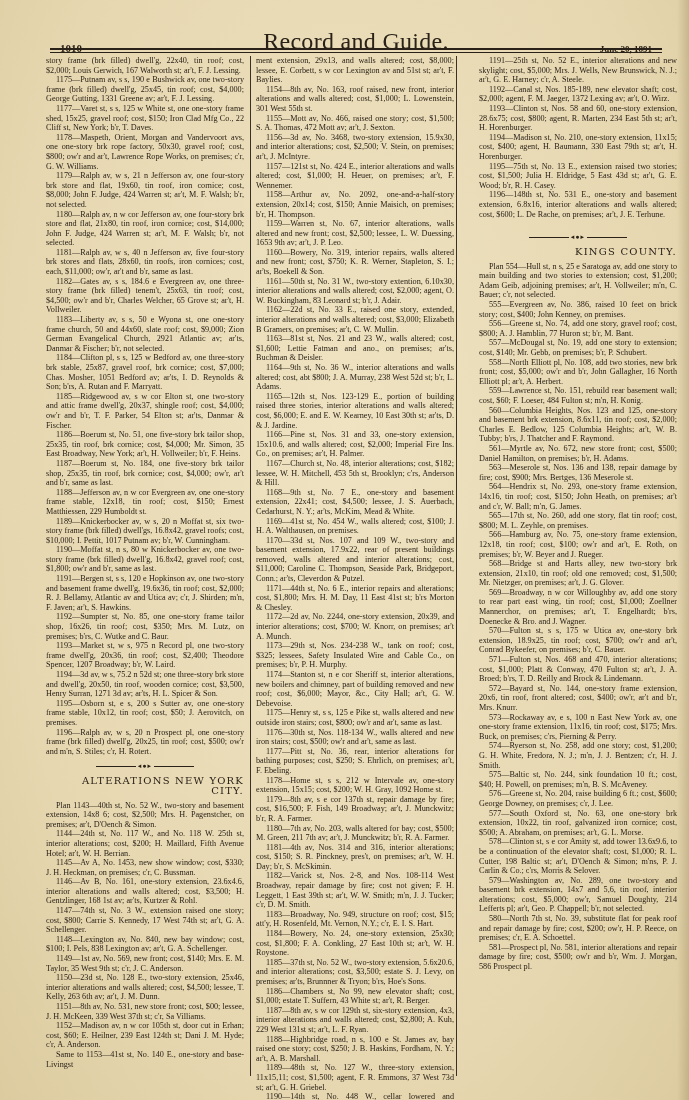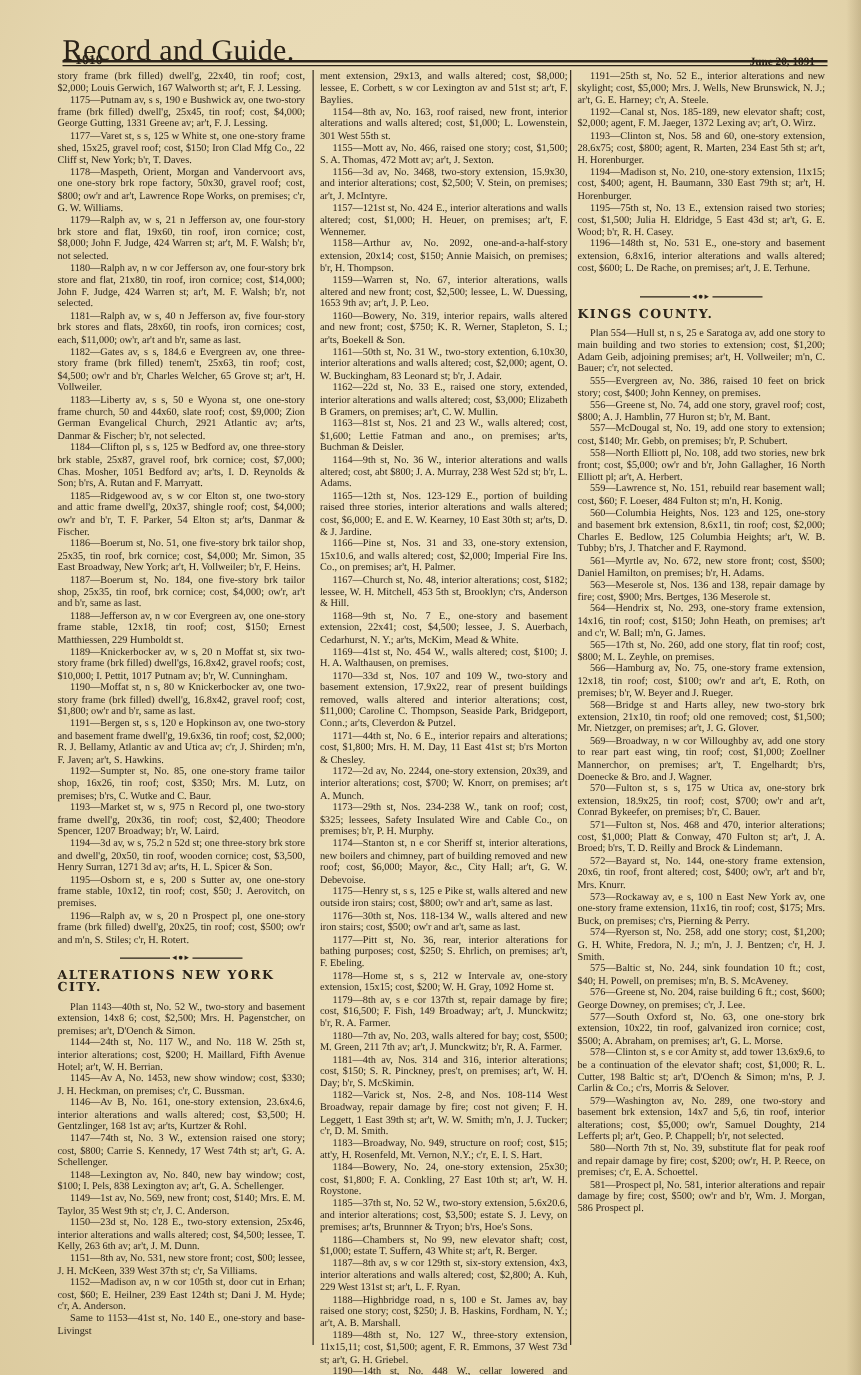--- a/index.html
+++ b/index.html
@@ -11,40 +11,40 @@
     position:relative;
   }
   .page {
     position:absolute; left:0; top:0; width:689px; height:1100px;
     background: radial-gradient(ellipse at 50% 40%, #efe3c2 0%, #e6d7b0 70%, #dccb9f 100%);
   }
   .edge { position:absolute; right:0; top:0; width:12px; height:1100px;
     background:linear-gradient(to right, rgba(0,0,0,0) 0%, rgba(120,100,60,0.25) 100%); }
   .masthead { position:absolute; left:50px; top:22px; width:612px; height:40px; }
   .pagenum { position:absolute; left:10px; top:20px; font-size:11px; font-weight:bold; font-family:"Liberation Serif", serif; }
-  .title { position:absolute; left:0; right:0; top:6px; text-align:left; font-family:"Liberation Serif", serif; font-size:24px; letter-spacing:0.3px; }
+  .title { position:absolute; left:0; right:0; top:6px; text-align:center; font-family:"Liberation Serif", serif; font-size:24px; letter-spacing:0.3px; }
   .date { position:absolute; right:10px; top:22px; font-size:9px; font-weight:bold; font-family:"Liberation Serif", serif; }
   .rule1 { position:absolute; left:50px; top:48px; width:612px; height:2px; background:#2a2218; }
   .rule2 { position:absolute; left:50px; top:52px; width:612px; height:1px; background:#2a2218; }
   .col {
     position:absolute; top:56px; width:198px;
     font-family:"Liberation Serif", serif;
     font-size:8.2px; line-height:9.6px;
     text-align:justify;
   }
   .col1 { left:46px; }
   .col2 { left:256px; }
-  .col3 { left:462px; }
+  .col3 { left:479px; }
   .vline { position:absolute; top:56px; width:1px; background:#3a3024; }
   .v1 { left:250px; height:1020px; }
   .v2 { left:456px; height:1020px; }
   .entry { margin:0; text-indent:10px; }
   .entry.first { text-indent:0; }
   .section-head {
-    text-align:left; font-weight:bold; font-size:10px; letter-spacing:1.2px;
+    text-align:right; font-weight:normal; font-size:10px; letter-spacing:1.2px;
     margin:6px 0 5px 0; font-family:"DejaVu Serif", serif;
   }
   .orn { text-align:center; margin:6px 0 4px 0; font-size:7px; letter-spacing:1px; position:relative; height:8px; }
   .orn:before, .orn:after { content:""; position:absolute; top:4px; width:40px; height:1px; background:#2a2218; }
   .orn:before { left:50px; }
   .orn:after { right:50px; }
   .gap { height:8px; }
 </style>
 </head>
 <body>

